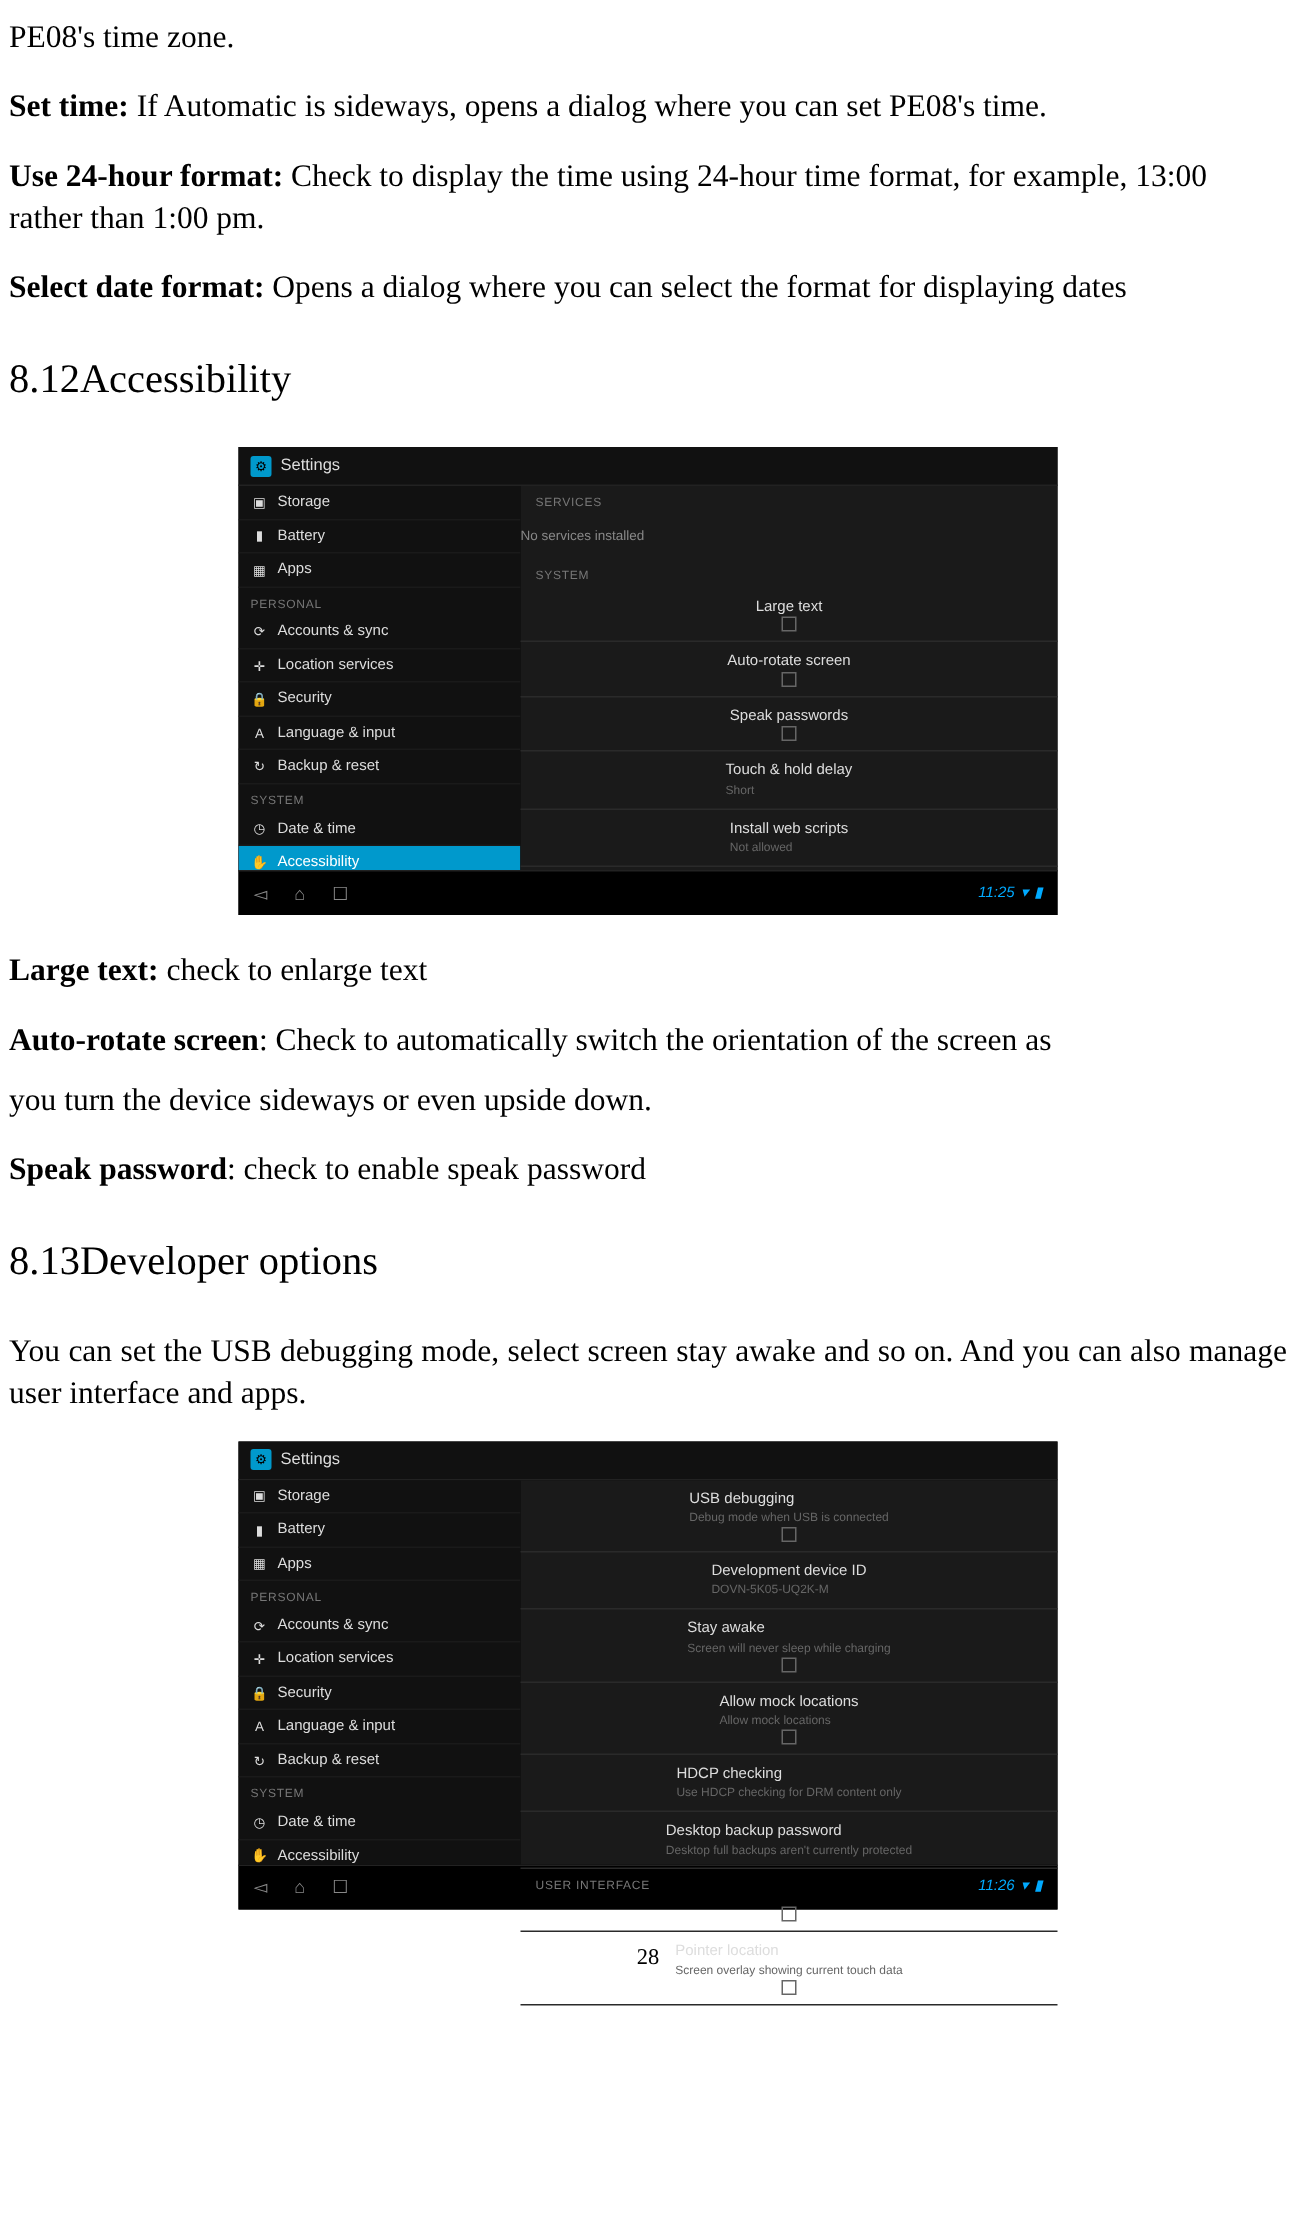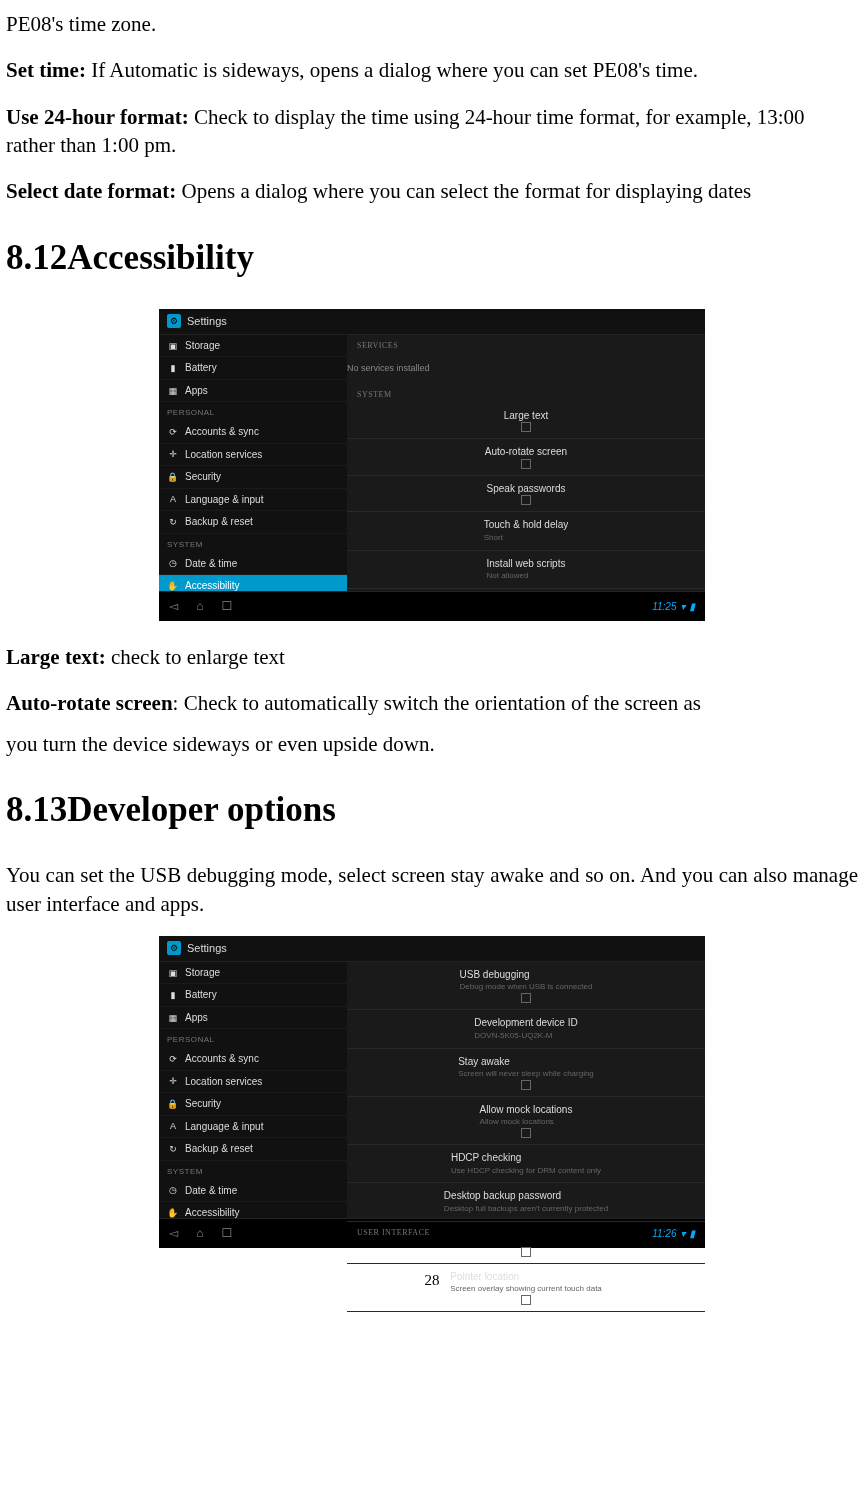--- a/index.html
+++ b/index.html
@@ -10,22 +10,22 @@
     font-size: 21px;
     line-height: 1.35;
     color: #000;
     background: #fff;
     padding: 0 0 40px 0;
   }
   .page { padding: 0 6px; }
   p { margin: 10px 0 18px 0; font-family: Liberation Serif, serif; }
   .bold { font-weight: bold; }
   h2 {
-    font-size: 35px;
-    font-weight: bold;
+    font-size: 27px;
+    font-weight: normal;
     margin: 28px 0 28px 0;
   }
   .screenshot-wrap {
     display: flex;
     justify-content: center;
     margin: 18px 0 22px 0;
   }
   .screenshot {
     background: #000;
     width: 546px;
@@ -91,21 +91,20 @@
     flex: 1;
     background: #1a1a1a;
     color: #ddd;
     font-size: 10px;
   }
   .ss-right .hdr {
     color: #777;
     font-size: 8px;
     padding: 6px 24px 2px 10px;
     letter-spacing: 0.5px;
-    font-family: Liberation Serif, serif;
   }
   .ss-right .ritem {
     padding: 6px 10px;
     border-bottom: 1px solid #2a2a2a;
     display: flex;
     justify-content: space-between;
     align-items: center;
     flex-direction: column;
   }
   .ss-right .ritem .sub {
@@ -259,20 +258,23 @@
     </div>
   </div>
 
   <p>
     <span class="bold">Large text:</span><span> check to enlarge text</span>
   </p>
   <p style="margin-bottom:6px;">
     <span class="bold">Auto-rotate screen</span><span>: Check to automatically switch the orientation of the screen as</span>
   </p>
   <p class="para-gap">you turn the device sideways or even upside down.</p>
+  <p>
+    <span class="bold">Speak password</span><span>: check to enable speak password</span>
+  </p>
 
   <h2>8.13Developer options</h2>
 
   <p class="justify">You can set the USB debugging mode, select screen stay awake and so on. And you can also manage user interface and apps.</p>
 
   <div class="screenshot-wrap">
     <div class="screenshot small">
       <div class="ss-titlebar">
         <span class="gear">⚙</span>
         <span>Settings</span>

